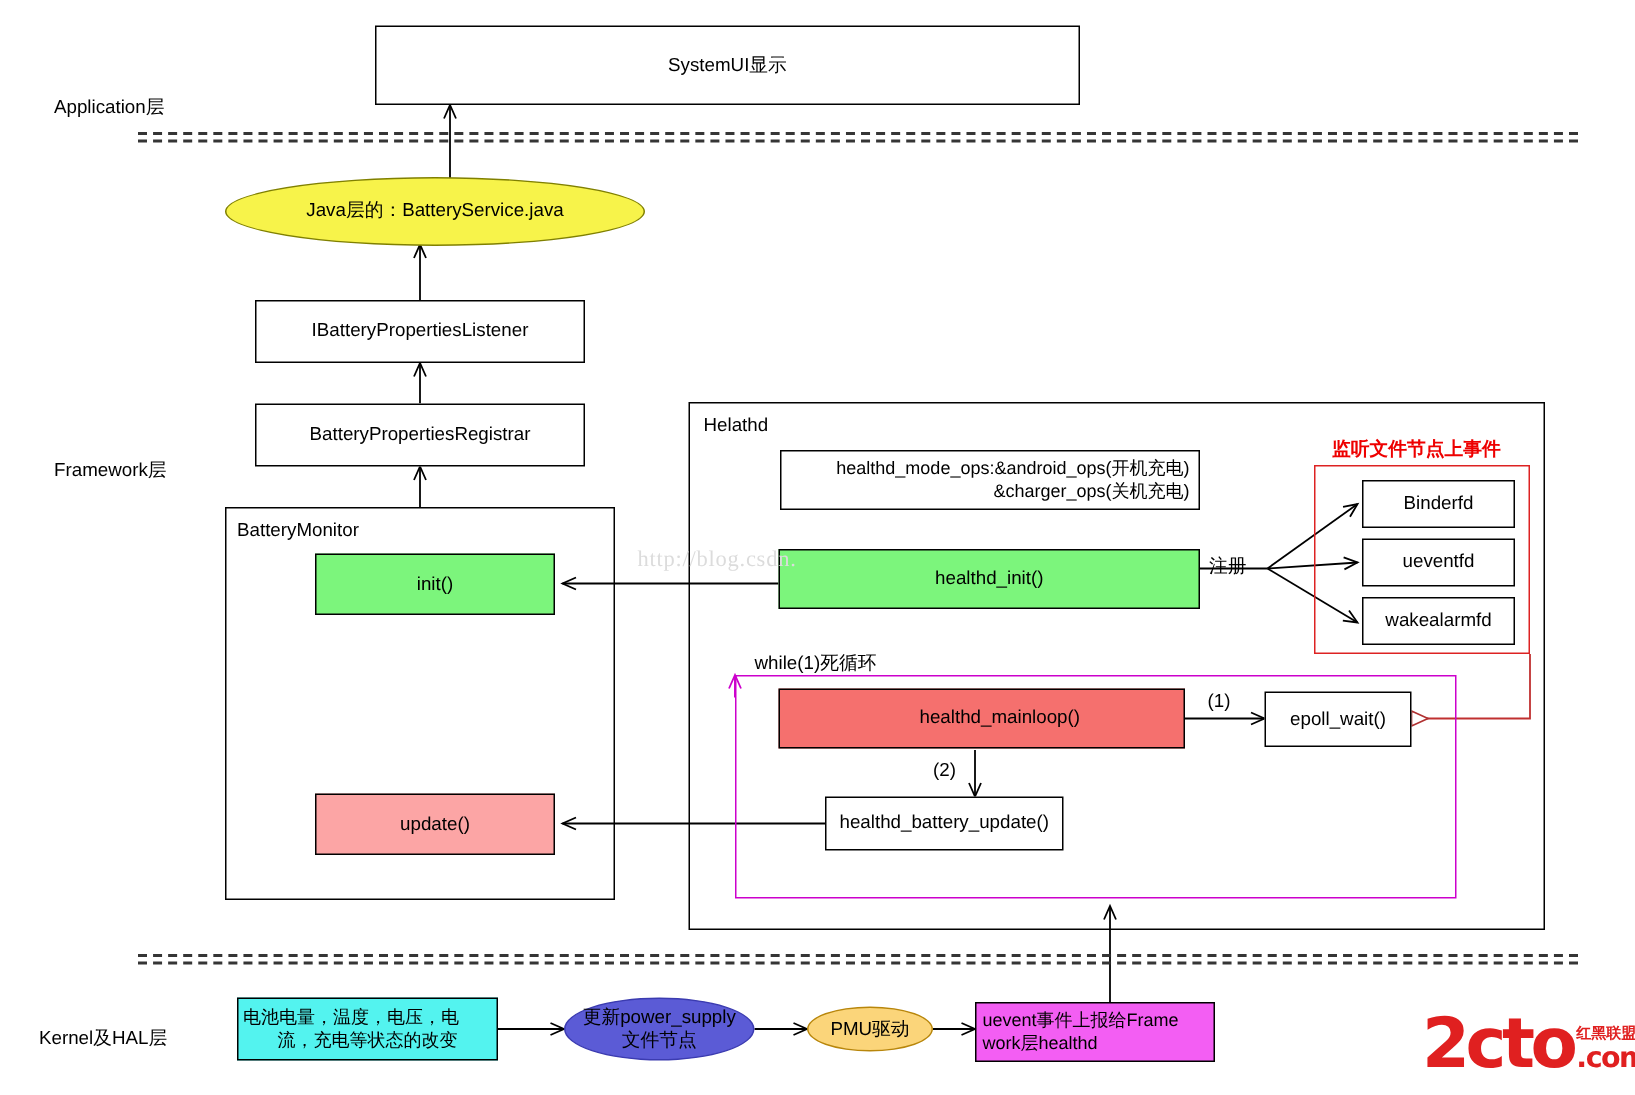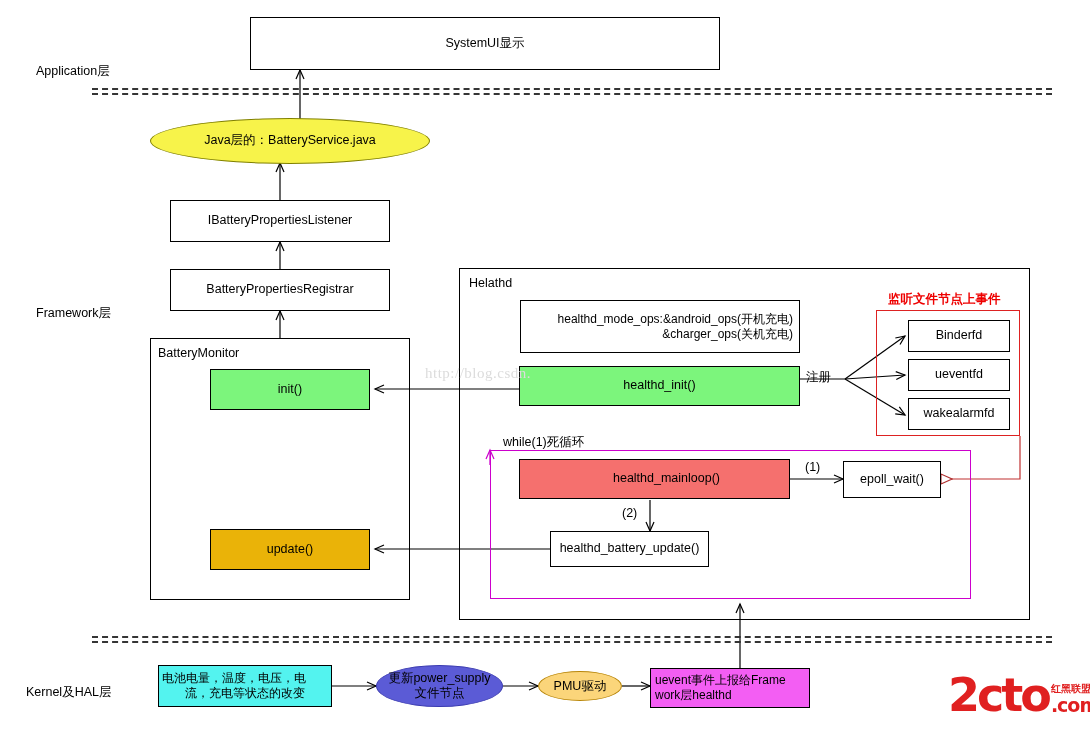--- a/index.html
+++ b/index.html
@@ -112,28 +112,28 @@
   <div class="box" style="left:170px;top:269px;width:220px;height:42px;">
     <span>BatteryPropertiesRegistrar</span>
   </div>
 
   <div class="container" style="left:150px;top:338px;width:260px;height:262px;"></div>
   <div class="container-label" style="left:158px;top:346px;">BatteryMonitor</div>
 
   <div class="box" style="left:210px;top:369px;width:160px;height:41px;background:#7cf57c;">
     <span>init()</span>
   </div>
-  <div class="box" style="left:210px;top:529px;width:160px;height:41px;background:#eab308;">
+  <div class="box" style="left:210px;top:529px;width:160px;height:41px;background:#fca5a5;">
     <span>update()</span>
   </div>
 
   <div class="container" style="left:459px;top:268px;width:571px;height:352px;"></div>
   <div class="container-label" style="left:469px;top:276px;">Helathd</div>
 
-  <div class="box two-line ta-right" style="left:520px;top:300px;width:280px;height:53px;padding:2px 6px;font-size:12px;">
+  <div class="box two-line ta-right" style="left:520px;top:300px;width:280px;height:40px;padding:2px 6px;font-size:12px;">
     <span>healthd_mode_ops:&amp;android_ops(开机充电)</span>
     <span>&amp;charger_ops(关机充电)</span>
   </div>
 
   <div class="box" style="left:519px;top:366px;width:281px;height:40px;background:#7cf57c;">
     <span>healthd_init()</span>
   </div>
 
   <div class="note" style="left:806px;top:369px;">注册</div>
 

